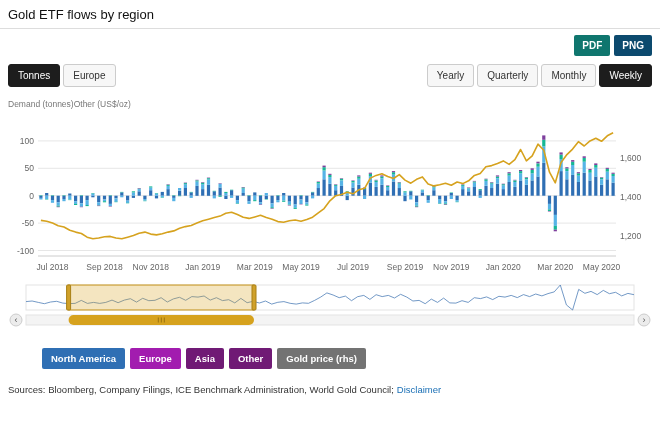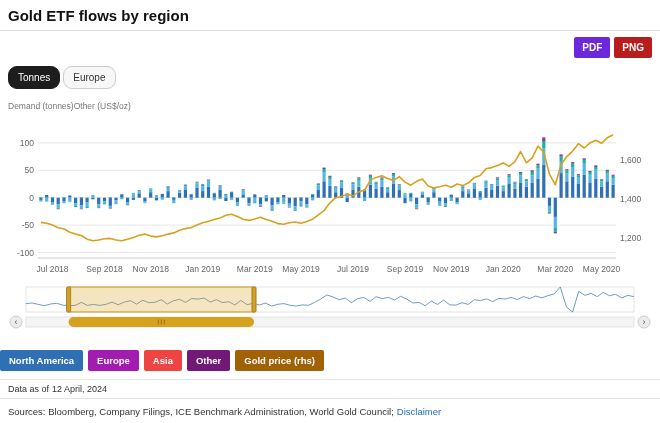--- a/index.html
+++ b/index.html
@@ -1,57 +1,63 @@
 <!DOCTYPE html>
 <html><head>
 <meta charset="utf-8">
 <style>
   html,body{margin:0;padding:0;width:660px;height:423px;overflow:hidden;background:#fff;
     font-family:"Liberation Sans",sans-serif;color:#222;}
   .page{position:relative;width:660px;height:423px;background:#fff;}
   .header{padding:7px 8px 6px;border-bottom:1px solid #ddd;}
-  .page-title{font-size:15px;font-weight:bold;color:#111;}
+  .page-title{font-size:13px;font-weight:normal;color:#111;}
   .export-row{display:flex;justify-content:flex-end;gap:4px;padding:6px 8px 2px;}
   .export-btn{font-size:10px;font-weight:bold;color:#fff;border:none;border-radius:2px;
     padding:5px 8px;cursor:pointer;}
   .toggle-row{display:flex;justify-content:space-between;align-items:center;padding:6px 8px 4px;}
   .toggle-group{display:flex;gap:3px;}
   .toggle-btn{font-size:10px;padding:5px 9px;border:1px solid #ccc;background:#f7f7f7;
-    color:#333;border-radius:9px;cursor:pointer;}
+    color:#333;border-radius:3px;cursor:pointer;}
   .toggle-btn.selected{background:#1d1d1d;color:#fff;border-color:#1d1d1d;}
   .axis-row{display:flex;justify-content:flex-start;padding:8px 8px 0;font-size:8.5px;color:#777;}
   svg{display:block;font-family:"Liberation Sans",sans-serif;}
   #main-chart{margin:2px 8px 0;}
   #navigator{margin:6px 8px 0;}
-  .legend{display:flex;gap:5px;padding:18px 0 8px;}
+  .legend{display:flex;gap:5px;padding:18px 8px 8px;margin-left:34px;}
   .legend-item{font-size:9.5px;font-weight:bold;color:#fff;padding:5px 9px;border-radius:2px;cursor:pointer;}
   .asof-row{border-top:1px solid #e5e5e5;border-bottom:1px solid #e5e5e5;padding:4px 8px;
     font-size:9px;color:#333;}
   .asof-prefix{margin-right:3px;}
   .sources-row{padding:7px 8px;font-size:9.5px;color:#333;}
   .disclaimer-link{color:#1a6fb5;text-decoration:none;margin-left:3px;cursor:pointer;}
 </style>
 </head>
 <body>
 
 <div class="page">
 
   <div class="header">
     <div class="page-title">Gold ETF flows by region</div>
   </div>
 
   <div class="export-row">
-    <button class="export-btn" style="background: #6d28d9;">PDF</button>
-    <button class="export-btn" style="background: #b91c1c;">PNG</button>
+    <button class="export-btn" style="background: #0f766e;">PDF</button>
+    <button class="export-btn" style="background: #0c4a6e;">PNG</button>
   </div>
 
   <div class="toggle-row">
     <div class="toggle-group">
       <button class="toggle-btn selected">Tonnes</button>
       <button class="toggle-btn">Europe</button>
+    </div>
+    <div class="toggle-group">
+      <button class="toggle-btn">Yearly</button>
+      <button class="toggle-btn">Quarterly</button>
+      <button class="toggle-btn">Monthly</button>
+      <button class="toggle-btn selected">Weekly</button>
     </div>
   </div>
 
   <div class="axis-row">
     <span>Demand (tonnes)</span>
     <span>Other (US$/oz)</span>
   </div>
 
   <svg id="main-chart" width="644" height="165">
       <line x1="30" x2="608" y1="29.9" y2="29.9" stroke="#e6e6e6" stroke-width="1"></line>
@@ -455,26 +461,23 @@
       <line x1="156.3" x2="156.3" y1="35.5" y2="40.5" stroke="#9a7410" stroke-width="1"></line>
       <circle cx="8" cy="38" r="6" fill="#ececec" stroke="#ccc"></circle>
       <text x="8" y="41" text-anchor="middle" font-size="9" fill="#555">‹</text>
       <circle cx="636" cy="38" r="6" fill="#ececec" stroke="#ccc"></circle>
       <text x="636" y="41" text-anchor="middle" font-size="9" fill="#555">›</text>
     </svg>
 
   <div class="legend">
       <div class="legend-item" style="background: rgb(47, 111, 180);">North America</div>
       <div class="legend-item" style="background: #a21caf;">Europe</div>
-      <div class="legend-item" style="background: #ef4444;">Asia</div>
+      <div class="legend-item" style="background: #701a75;">Asia</div>
       <div class="legend-item" style="background: #701a75;">Other</div>
-      <div class="legend-item" style="background: #a16207;">Gold price (rhs)</div>
+      <div class="legend-item" style="background: #737373;">Gold price (rhs)</div>
     </div>
 
-  <div class="asof-row">
-    <span class="asof-prefix">Data as of</span><span>12 April, 2024</span>
-  </div>
 
   <div class="sources-row">
     <span>Sources: Bloomberg, Company Filings, ICE Benchmark Administration, World Gold Council;</span><a class="disclaimer-link">Disclaimer</a>
   </div>
 
 </div>
 
 </body></html>

